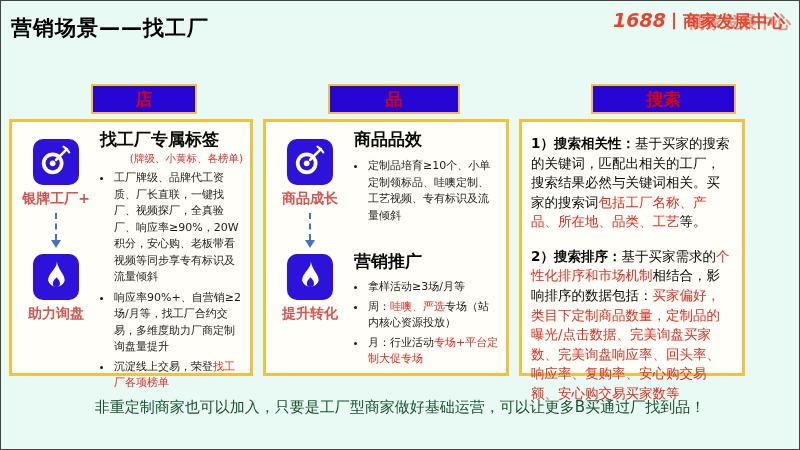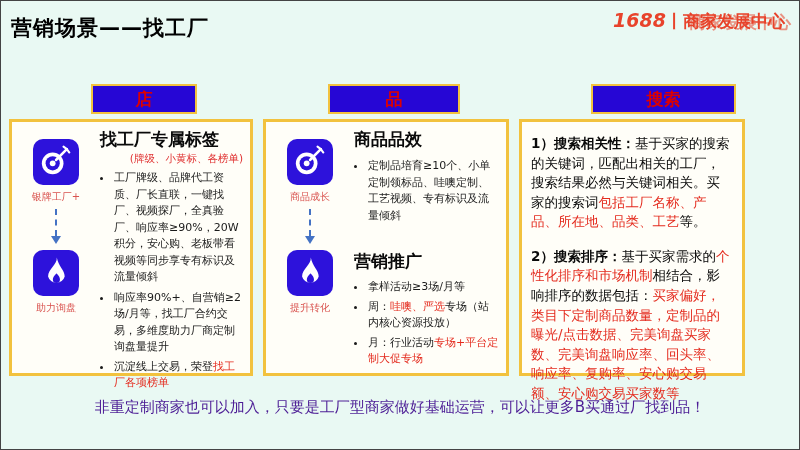--- a/index.html
+++ b/index.html
@@ -42,39 +42,39 @@
   #box-search  { left:518px; width:226px; padding:12px 9px 0 9px; }
 
   .box-inner { display:flex; height:100%; }
   .icon-col  { width:88px; flex-shrink:0; display:flex; flex-direction:column; align-items:center; padding-top:17px; }
   .text-col  { flex:1; padding:6px 7px 0 0; }
 
   .app-icon {
     width:46px; height:46px; border-radius:10px; background:#2D12DB;
     display:flex; align-items:center; justify-content:center; flex-shrink:0;
   }
-  .icon-label { margin-top:5px; color:#D9534F; font-weight:normal; font-size:10px; white-space:nowrap; }
+  .icon-label { margin-top:5px; color:#D9534F; font-weight:bold; font-size:14px; white-space:nowrap; }
   .arrow { display:flex; flex-direction:column; align-items:center; margin:5px 0 6px 0; }
   .arrow-line { height:27px; width:0; border-left:2px dashed #4472C4; }
   .arrow-head { width:0; height:0; border-left:5px solid transparent; border-right:5px solid transparent; border-top:8px solid #4472C4; }
 
   .sec-title { font-size:17px; font-weight:bold; color:#0a0a0a; }
   .sec-sub   { font-size:10.5px; color:#E03131; margin-top:1px;text-align:right; }
   .gap       { margin-top:26px; }
   ul.bullets { list-style:disc outside; margin:4px 0 0 13px; font-size:11px; line-height:1.5; color:#1a1a1a; }
   ul.bullets li { margin-bottom:3px; padding-left:1px; }
   .red  { color:#E42B1E; }
   .bold { font-weight:bold; }
 
   .search-para { font-size:13.5px; line-height:1.45; color:#0a0a0a; }
   .search-para + .search-para { margin-top:15px; }
 
   .footer {
     position:absolute; left:0; right:0; top:397px;
-    text-align:center; font-size:15px; color:#4c1d95; font-weight:500;
+    text-align:center; font-size:15px; color:#14532d; font-weight:500;
   }
 </style>
 </head>
 <body>
 
 <div class="page-title">营销场景——找工厂</div>
 
 <div class="logo">
   <span class="brand">1688</span><span>丨</span><span class="name-wrap"><span>商家发展中心</span><span class="ghost">商家发展中心</span></span>
 </div>

